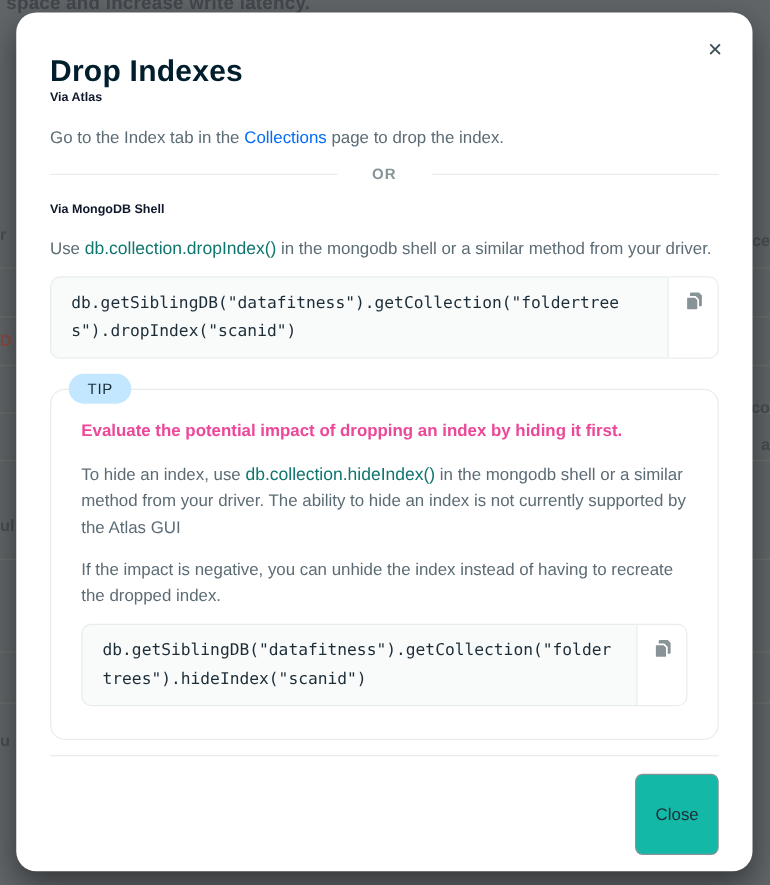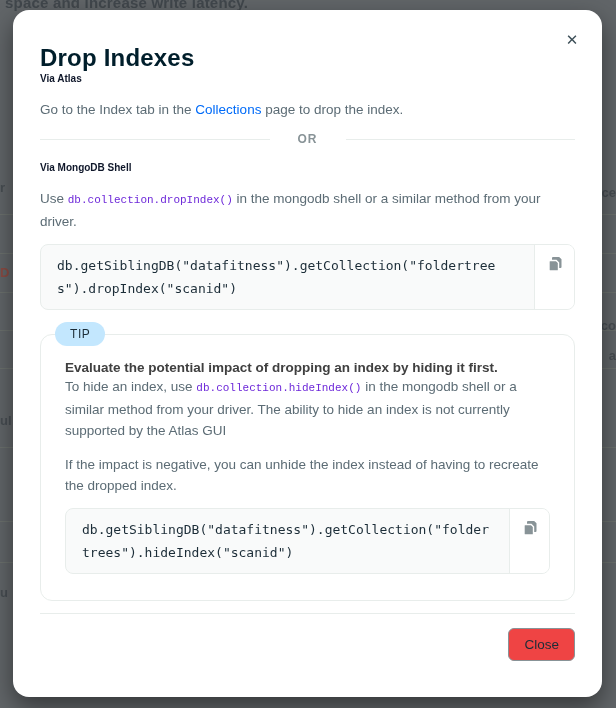--- a/index.html
+++ b/index.html
@@ -24,48 +24,48 @@
     font-size:15px; font-weight:700; color:#3d4f58; cursor:pointer; background:none; border:none;
     font-family:"DejaVu Sans", sans-serif; }
 
   h1.modal-title { font-size:24px; line-height:26px; font-weight:700; color:#001e2b;
     letter-spacing:.2px; }
 
   h3.section-heading { font-size:10px; line-height:16px; font-weight:700; color:#0f172a;
     margin-bottom:12px; }
 
   p.body-text { font-size:13.5px; line-height:21px; color:#5c6c75; }
-  .inline-code { font-family:Liberation Mono, monospace; font-size:11px; color:#6d28d9; }
+  .inline-code { font-family:Liberation Sans, sans-serif; font-size:14px; color:#0f766e; }
   a.link { color:#016bf8; text-decoration:none; cursor:pointer; }
 
   .or-row { display:flex; align-items:center; gap:28px; margin:12px 0 14px 0; }
   .or-row .rule { flex:1; height:1px; background:#e8edeb; }
   .or-label { font-size:12px; font-weight:700; color:#889397; letter-spacing:1px; }
 
   .code-block { display:flex; align-items:stretch; margin-top:12px;
     border:1px solid #e8edeb; border-radius:8px; overflow:hidden; background:#f9fafa; }
   .code-block pre { flex:1; padding:9px 16px; font-family:"DejaVu Sans Mono", monospace;
     font-size:13px; line-height:23px; color:#1c2d38; white-space:pre-wrap; word-break:break-all; }
   .copy-col { width:40px; background:#ffffff; border-left:1px solid #e8edeb;
     display:flex; justify-content:center; align-items:flex-start; padding-top:11px; cursor:pointer; }
   .copy-col svg { display:block; }
 
   .tip-box { position:relative; margin-top:24px; border:1px solid #e8edeb; border-radius:12px;
     padding:24px 24px 26px 24px; background:#ffffff; }
   .tip-badge { position:absolute; top:-13px; left:14px; background:#c3e7fe; color:#1c2d38;
     font-size:12px; font-weight:400; letter-spacing:.6px; padding:5px 15px; border-radius:13px; }
   .tip-heading { display:block; font-size:13.5px; line-height:17px; font-weight:700;
-    color:#404040; margin-bottom:0; }
+    color:#ec4899; margin-bottom:16px; }
   .tip-box p.body-text { margin-bottom:13px; }
   .tip-box p.body-text:last-of-type { margin-bottom:3px; }
 
   .footer-divider { height:1px; background:#e8edeb; margin-top:12px; }
   .modal-footer { display:flex; justify-content:flex-end; padding-top:14px; }
-  .close-btn { background:#ef4444; border:1px solid #889397; border-radius:6px;
-    padding:8px 15px; font-size:13.5px; color:#1c2d38; font-family:"Liberation Sans", sans-serif;
+  .close-btn { background:#14b8a6; border:1px solid #889397; border-radius:6px;
+    padding:24px 15px; font-size:13.5px; color:#1c2d38; font-family:"Liberation Sans", sans-serif;
     cursor:pointer; }
 </style>
 </head>
 <body>
 
 <div class="backdrop">
   <div class="backdrop-top-text">space and increase write latency.</div>
 
   <div class="bg-line" style="top:214px"></div>
   <div class="bg-line" style="top:253px"></div>

